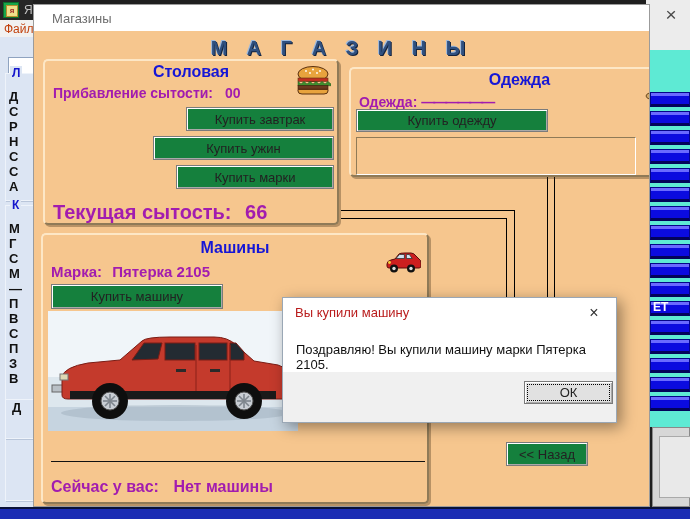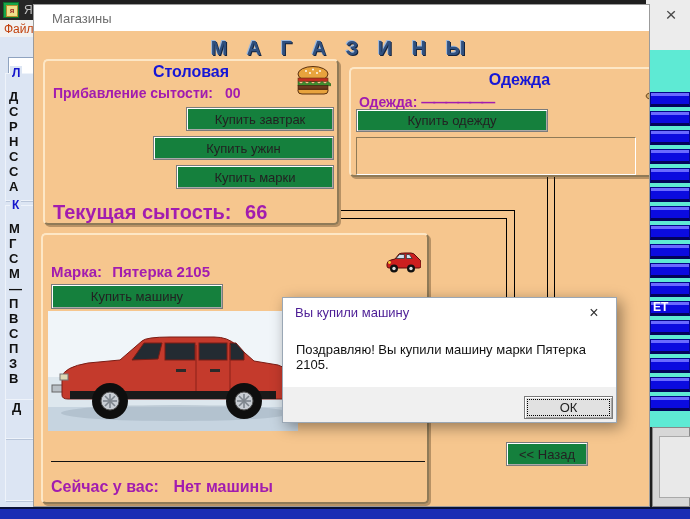--- a/index.html
+++ b/index.html
@@ -74,25 +74,25 @@
   #cars-hline{left:8px;top:226px;width:374px;height:1px;background:#111;position:absolute;}
   #cars-now{left:8px;top:243px;font-size:16px;}
 
   .line{position:absolute;background:#000;}
   #deco-rect{left:197px;top:253px;width:74px;height:26px;border:1px solid #000;border-radius:4px;position:absolute;}
   #btn-back{left:472px;top:411px;width:82px;height:24px;}
 
   
   #dialog{left:282px;top:297px;width:335px;height:126px;background:#fff;border:1px solid #9aa7b5;
     box-shadow:4px 4px 14px rgba(0,0,0,.4);box-sizing:border-box;z-index:10;}
-  #dlg-title{left:12px;top:7px;font-size:13px;color:#4c1d95;}
+  #dlg-title{left:12px;top:7px;font-size:13px;color:#b91c1c;}
   #dlg-close{right:0;top:0;width:44px;height:30px;display:flex;align-items:center;justify-content:center;
     color:#333;font-size:16px;}
   #dlg-msg{left:13px;top:44px;width:308px;font-size:13px;color:#111;}
-  #dlg-footer{left:0;bottom:0;width:333px;height:35px;background:#f0f0f0;}
+  #dlg-footer{left:0;bottom:0;width:333px;height:50px;background:#f0f0f0;}
   #btn-ok{left:241px;top:9px;width:89px;height:23px;background:#e1e1e1;border:1px solid #7a7a7a;
     outline:1px dotted #000;outline-offset:-4px;}
 </style>
 </head>
 <body>
 
 <div id="root">
 
   <div class="abs" id="left-col">
     <div class="abs" id="left-dark"></div>
@@ -212,20 +212,21 @@
         </svg>
         <div class="blabel" id="clothes-label">
           <span>Одежда:</span>
           <span class="dashes">——————</span>
         </div>
         <div class="btn95" id="btn-clothes">Купить одежду</div>
         <div id="clothes-frame"></div>
       </div>
 
       <div class="panel" id="cars">
+        <div class="panel-title" style="top:4px">Машины</div>
         <svg class="abs" style="right:6px;top:12px" width="38" height="28" viewBox="0 0 38 28">
           <path d="M4,17 q0,-3 4,-4 l4,-1 4,-5 q1,-1 6,-1 l6,0 q3,0 5,3 l3,3 q2,1 2,4 v3 q0,2 -2,2 H6 q-2,0 -2,-2 Z" fill="#cc1f1f" stroke="#5a0d0d"></path>
           <path d="M13,11.5 l3.4,-4 5,0 0,4 Z" fill="#cfe0ef" stroke="#333" stroke-width="0.8"></path>
           <path d="M23.4,7.5 l3,0 2.8,4 -5.8,0 Z" fill="#cfe0ef" stroke="#333" stroke-width="0.8"></path>
           <circle cx="11" cy="21.5" r="4" fill="#111"></circle>
             <circle cx="11" cy="21.5" r="1.7" fill="#ddd"></circle>
           <circle cx="28" cy="21.5" r="4" fill="#111"></circle>
             <circle cx="28" cy="21.5" r="1.7" fill="#ddd"></circle>
           <circle cx="6.5" cy="15.5" r="1.4" fill="#f4d438"></circle>
         </svg>

